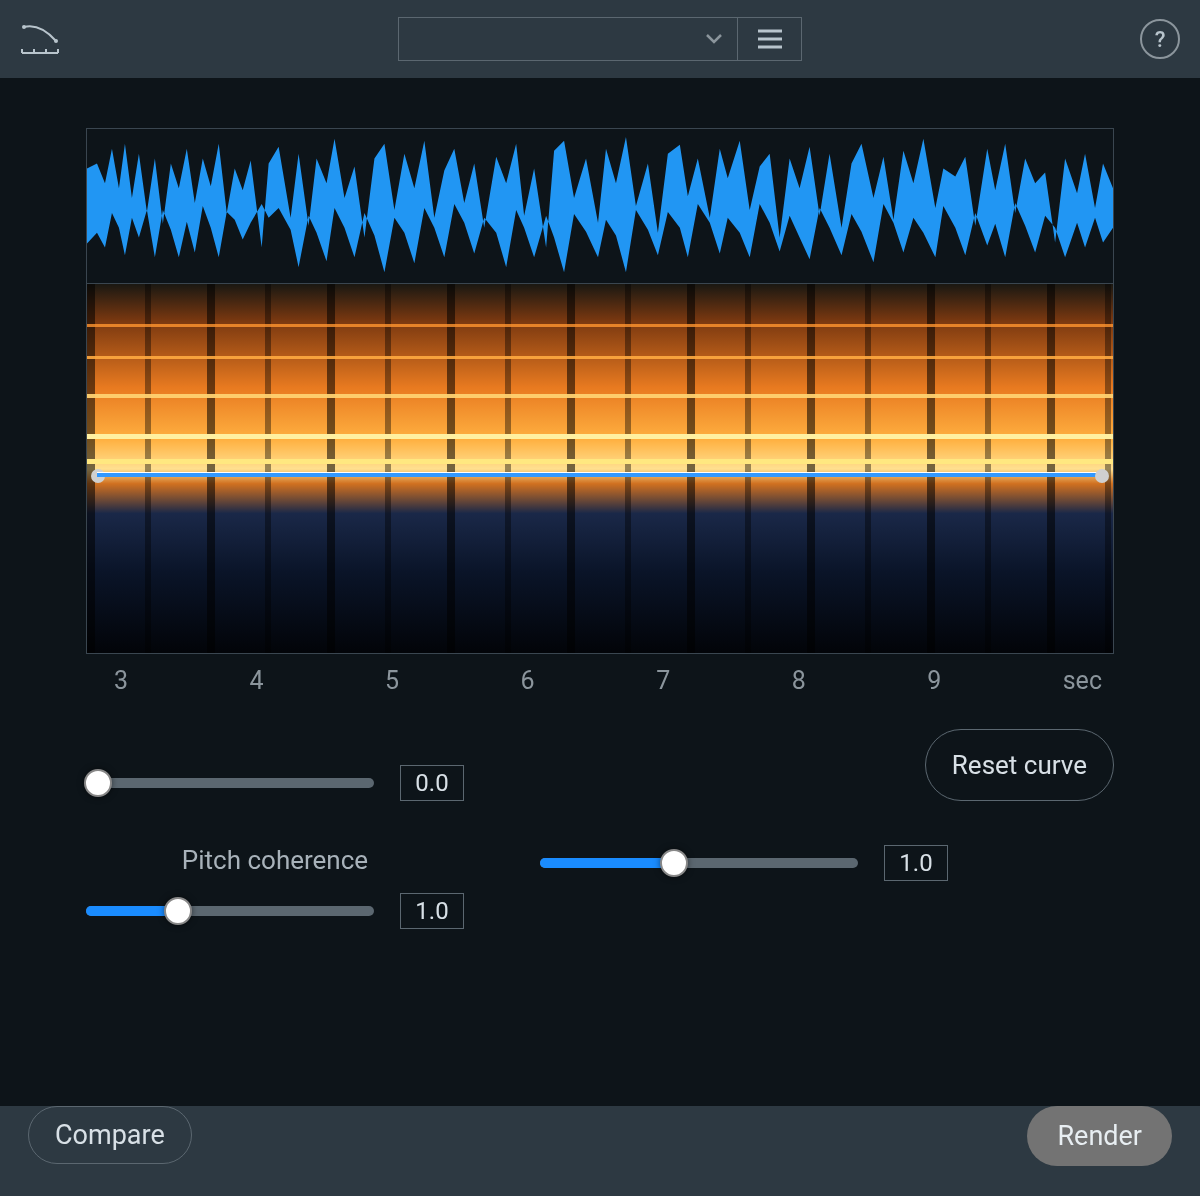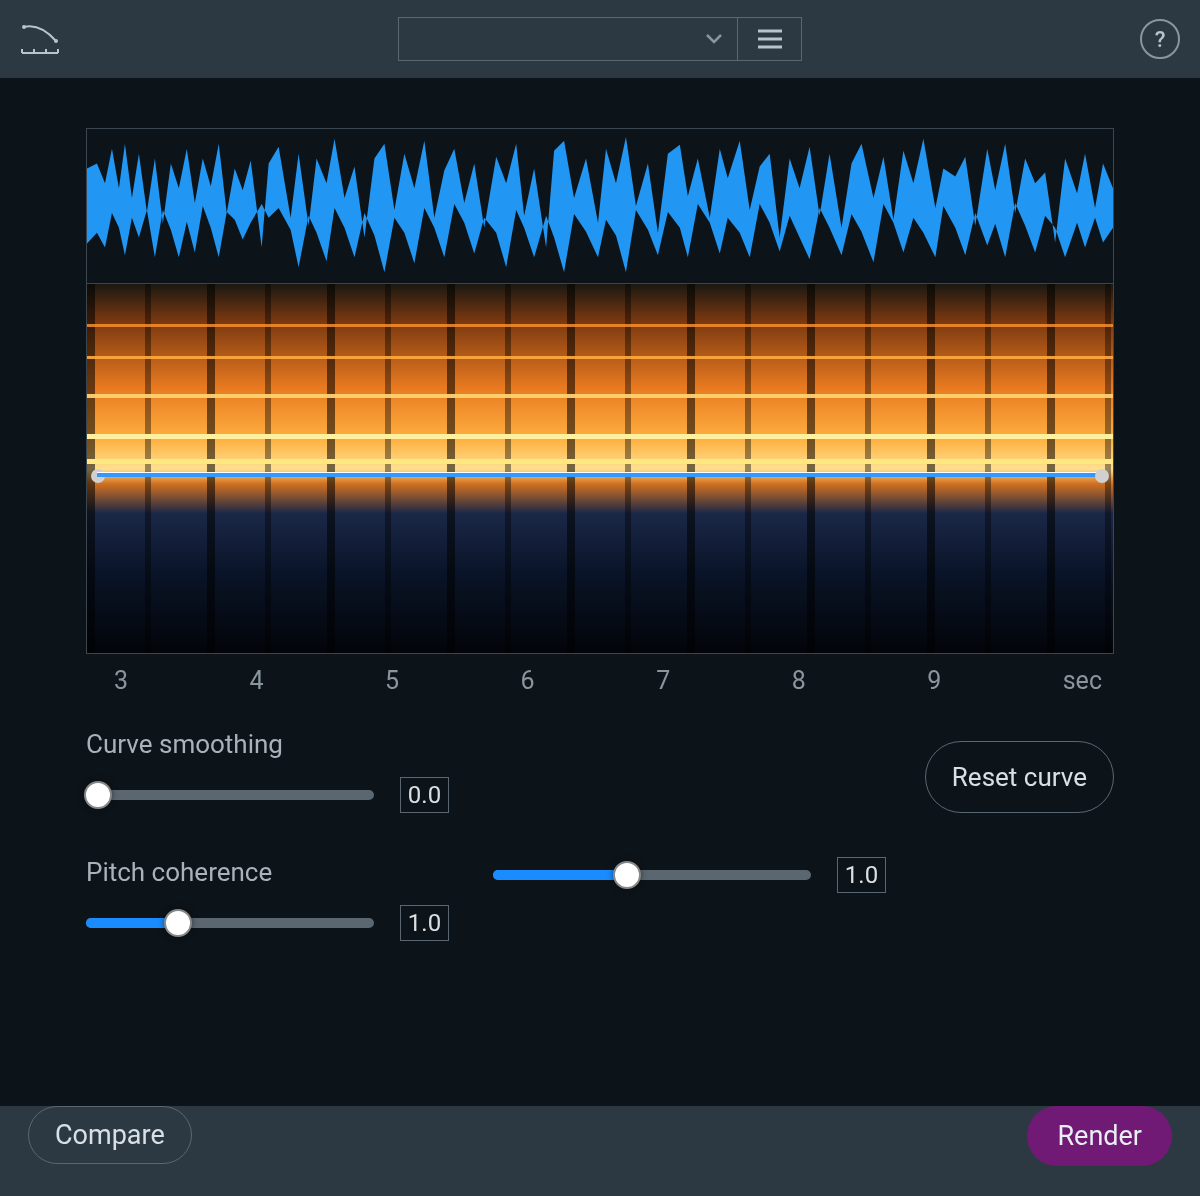--- a/index.html
+++ b/index.html
@@ -107,55 +107,56 @@
 .slider-thumb {
   position:absolute;
   width:28px; height:28px;
   background:#fff;
   border:2px solid #888;
   border-radius:50%;
   top:50%; transform:translate(-50%,-50%);
   box-shadow:0 0 6px rgba(0,0,0,.5);
 }
 .value-box {
-  width:49px; height:36px;
+  width:64px; height:36px;
   border:1px solid #5b6770;
   display:flex; align-items:center; justify-content:center;
   font-size:24px; color:#d8e0e6;
 }
 .reset-btn {
   margin-left:auto;
   border:1px solid #5b6770;
   border-radius:999px;
   padding:20px 26px;
   font-size:26px;
   color:#d8e0e6;
   cursor:pointer;
 }
 .controls-row2 {
   display:flex;
   margin-top:44px;
-  gap:44px;
+  gap:76px;
+  text-align:center;
 }
 .footer {
   height:114px;
   padding:0 28px;
   display:flex; align-items:flex-start;
 }
 .footer-btn {
   border:1px solid #5b6770;
   border-radius:999px;
   padding:12px 26px;
   font-size:27px;
   color:#d8e0e6;
   cursor:pointer;
 }
 .render-btn {
   margin-left:auto;
-  background:#701a75;
+  background:#737373;
   border:none;
   border-radius:999px;
   padding:14px 30px;
   font-size:27px;
   color:#e8eef2;
   cursor:pointer;
 }
 </style>
 </head>
 <body>
@@ -233,21 +234,20 @@
     <span>5</span>
     <span>6</span>
     <span>7</span>
     <span>8</span>
     <span>9</span>
     <span>sec</span>
   </div>
 
   <div class="controls-row1">
     <div class="control-group">
-      <div class="ctrl-label">Curve smoothing</div>
       <div class="slider-row">
         <div class="slider">
           <div class="slider-fill" style="width:0%"></div>
           <div class="slider-thumb" style="left:4%"></div>
         </div>
         <div class="value-box">0.0</div>
       </div>
     </div>
     <div class="reset-btn">Reset curve</div>
   </div>

